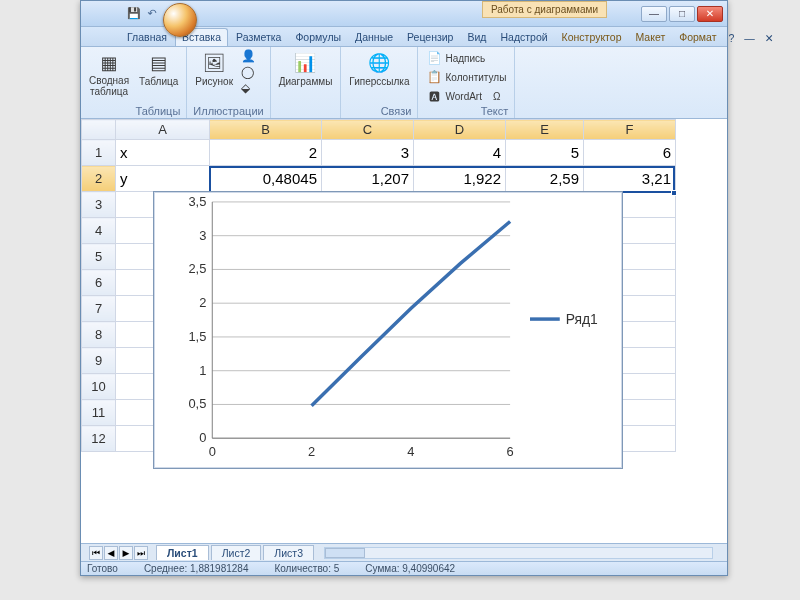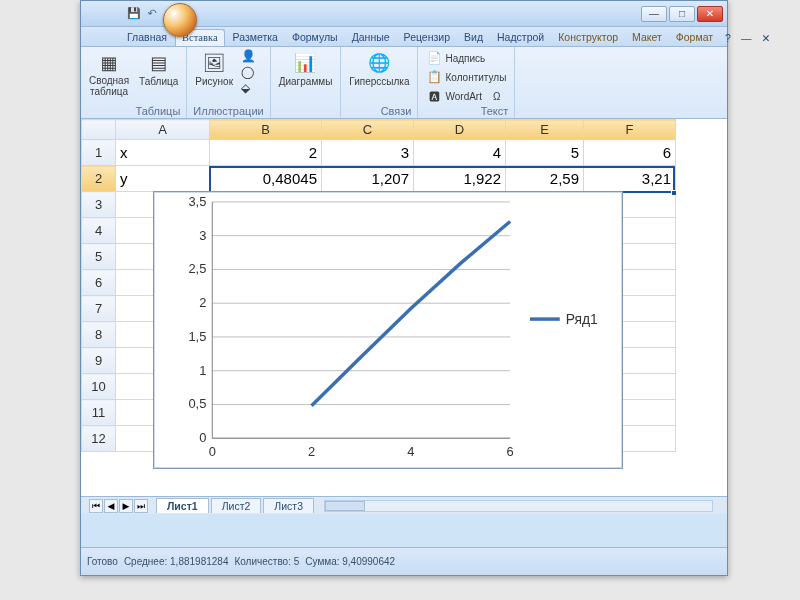--- a/index.html
+++ b/index.html
@@ -11,21 +11,21 @@
   .qat { margin-left:42px; display:flex; gap:4px; align-items:center;}
   .qat span { width:14px; height:14px; display:inline-block; font-size:11px; text-align:center; color:#4a6a94;}
   .title-center { position:absolute; left:0; right:0; text-align:center; pointer-events:none; font-size:11px; color:#3c4f66;}
   .tools-contextual { position:absolute; right:120px; top:0; font-size:10px; background:#f9e2b5; padding:2px 8px; border:1px solid #d6b778; color:#6a4e1f;}
   .winbtns { margin-left:auto; display:flex; gap:2px;}
   .winbtns div { width:26px; height:16px; border:1px solid #8fa9c9; background:linear-gradient(#f4f9ff,#d3e4f7); font-size:10px; text-align:center; line-height:14px; color:#445; border-radius:2px;}
   .winbtns .close{ background:linear-gradient(#f48a7a,#d23c28); color:#fff; border-color:#a83224;}
   
   .tabs { height:20px; background:linear-gradient(#d7e7fa,#c6dbf3); display:flex; align-items:flex-end; font-size:10.5px; padding-left:40px; border-bottom:1px solid #9cb8d8; gap:2px;}
   .tabs .tab { padding:2px 6px 3px; color:#2a4d7a; cursor:pointer;}
-  .tabs .tab.active { background:#eaf2fc; border:1px solid #9cb8d8; border-bottom:none; border-radius:3px 3px 0 0;font-family:Liberation Serif, serif;}
+  .tabs .tab.active { background:#eaf2fc; border:1px solid #9cb8d8; border-bottom:none; border-radius:3px 3px 0 0;}
   .tabs .ctx { color:#7a5818;}
   .tabs .help { margin-left:auto; padding:2px 4px; color:#2a4d7a;}
   
   .ribbon { height:72px; background:linear-gradient(#eaf2fc,#d9e8f9); border-bottom:1px solid #9cb8d8; display:flex; font-size:10px; color:#3c3c3c;}
   .rgroup { border-right:1px solid #b8cfe8; padding:2px 6px 0; display:flex; flex-direction:column; justify-content:space-between;}
   .rgroup .items { display:flex; gap:6px; align-items:flex-start;}
   .ritm { display:flex; flex-direction:column; align-items:center; gap:1px; padding:2px; cursor:pointer;}
   .ritm .ic { width:28px; height:24px; display:flex; align-items:center; justify-content:center; font-size:18px;}
   .ritm.small .ic{ width:16px; height:14px; font-size:12px;}
   .glabel { text-align:right; font-size:11px; color:#5a7296; padding-bottom:1px;}
@@ -55,39 +55,40 @@
   .chart svg { width:100%; height:100%;}
   
   .sheettabs { height:18px; background:#dde8f5; border-top:1px solid #9cb8d8; display:flex; align-items:center; font-size:10.5px; padding-left:8px; gap:2px;}
   .sheettabs .nav { display:flex; gap:1px; margin-right:6px;}
   .sheettabs .nav span{ width:14px; height:14px; border:1px solid #a9bdd6; background:#eef4fb; font-size:9px; text-align:center; line-height:12px; cursor:pointer;}
   .sheettabs .stab { padding:1px 10px; background:#eef4fb; border:1px solid #a9bdd6; border-bottom:none; cursor:pointer; color:#2a4d7a;}
   .sheettabs .stab.active { background:#fff; font-weight:bold;}
   .sheettabs .hscroll { flex:1; height:12px; margin:0 14px 0 8px; background:#e6eef8; border:1px solid #b8cfe8; position:relative;}
   .sheettabs .hscroll .thumb{position:absolute; left:0; top:0; height:100%; width:40px; background:#cfe0f4; border:1px solid #a9bdd6;}
   
-  .status { height:28px; background:linear-gradient(#dbe9fb,#c8dcf3); border-top:1px solid #9cb8d8; display:flex; align-items:center; font-size:10px; color:#3c4f66; padding:0 6px; gap:6px;margin-top:33px;}
+  .status { height:14px; background:linear-gradient(#dbe9fb,#c8dcf3); border-top:1px solid #9cb8d8; display:flex; align-items:center; font-size:10px; color:#3c4f66; padding:0 6px; gap:26px;}
   .status .zoom { margin-left:auto; display:flex; align-items:center; gap:4px;}
   .status .views span{ width:18px; height:14px; border:1px solid #a9bdd6; background:#eef4fb; display:inline-block;}
   .zslider { width:80px; height:4px; background:#b8cfe8; position:relative;}
   .zslider .zh{position:absolute; left:50%; top:-4px; width:6px; height:12px; background:#eef4fb; border:1px solid #8aa5c6;}
 </style>
 </head>
 <body>
 
 <div class="window">
   <div class="office-btn"></div>
 
   <div class="titlebar">
     <div class="qat">
       <span>💾</span>
       <span>↶</span>
       <span>↷</span>
       <span>▾</span>
     </div>
+    <div class="tools-contextual">Работа с диаграммами</div>
     <div class="winbtns">
       <div>—</div>
       <div>□</div>
       <div class="close">✕</div>
     </div>
   </div>
 
   <div class="tabs">
     <div class="tab">Главная</div>
     <div class="tab active">Вставка</div>

